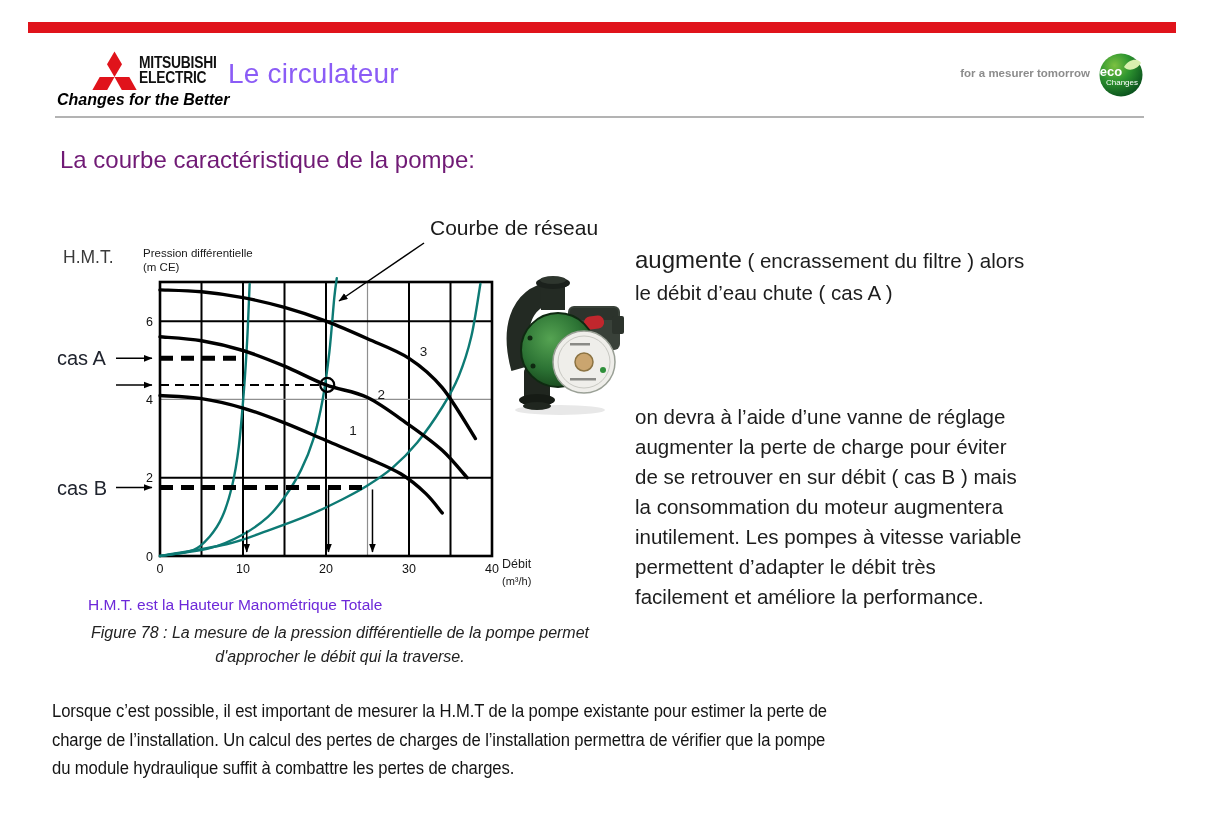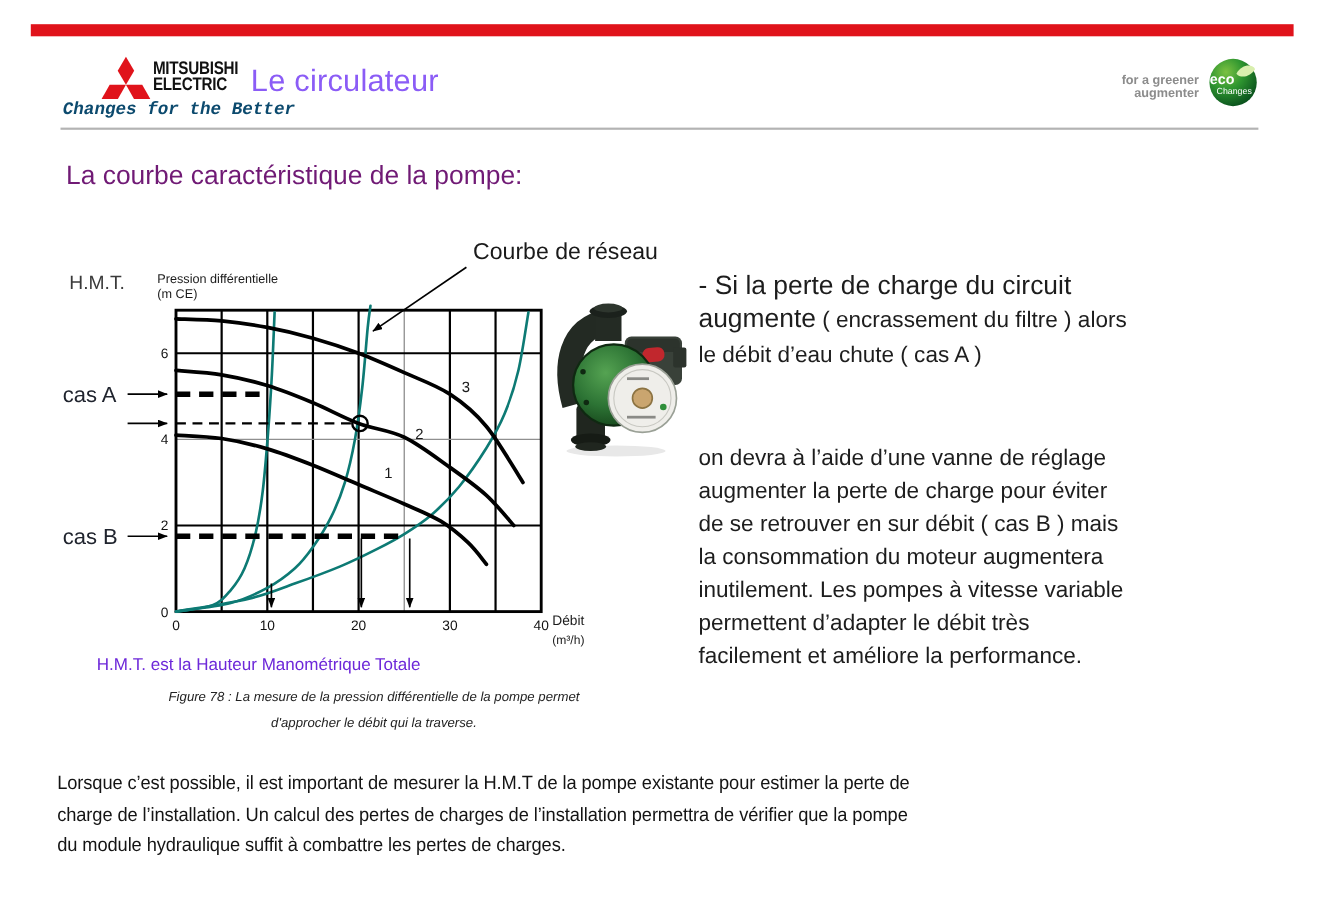--- a/index.html
+++ b/index.html
@@ -4,35 +4,35 @@
 <style>
   html,body{margin:0;padding:0;background:#fff;}
   body{width:1217px;height:828px;position:relative;overflow:hidden;
        font-family:"Liberation Sans",sans-serif;color:#1d1d1d;}
   .abs{position:absolute;}
   
   #redbar{left:28px;top:22px;width:1148px;height:11px;background:#e0131b;}
   #hrule{left:55px;top:116px;width:1089px;height:2px;background:#b3b3b3;}
   #brand-text{left:139px;top:55px;font-weight:bold;font-size:16.5px;line-height:14.5px;
               letter-spacing:-.3px;color:#111;transform:scaleX(.84);transform-origin:left top;}
-  #brand-tagline{left:57px;top:91px;font-family:Liberation Mono, monospace;font-style:italic;
-                 font-weight:bold;font-size:16px;color:#0c4a6e;}
+  #brand-tagline{left:57px;top:91px;font-family:Liberation Sans, sans-serif;font-style:italic;
+                 font-weight:bold;font-size:16px;color:#000000;}
   #page-title{left:228px;top:58px;font-size:28px;color:#8b5cf6;letter-spacing:.2px;}
   #eco-slogan{left:960px;top:67px;width:130px;text-align:right;font-size:11.5px;
               font-weight:bold;color:#8c8c8c;}
   
   #lead-heading{left:60px;top:146px;font-size:24px;color:#701a75;}
   #right-col-1{left:635px;top:245px;width:570px;line-height:30px;}
   #right-col-2{left:635px;top:402px;width:570px;line-height:30px;}
   .big{font-size:24px;} .small{font-size:20.5px;}
   .blockline{display:block;}
   .prelines{white-space:pre-line;}
   #caption-hmt{left:88px;top:596px;font-size:15.5px;color:#6d28d9;}
   #caption-figure{left:70px;top:621px;width:540px;text-align:center;font-style:italic;
-                  font-size:12px;line-height:24px;color:#222;}
+                  font-size:16px;line-height:24px;color:#222;}
   #bottom-par{left:52px;top:697px;width:1250px;font-size:17.5px;line-height:28.5px;
               letter-spacing:-.1px;transform:scaleX(.95);transform-origin:left top;color:#141414;}
   
   #chart-wrap{left:40px;top:205px;width:600px;height:460px;pointer-events:none;}
   #pump-wrap{left:500px;top:270px;width:130px;height:150px;}
   #eco-badge{left:1098px;top:52px;width:46px;height:46px;}
   #m-logo{left:92px;top:50px;width:45px;height:41px;}
   svg text{font-family:"Liberation Sans",sans-serif;}
 </style>
 </head>
@@ -46,21 +46,21 @@
   <polygon points="50,60 16.4,59.8 -0.2,89 33.4,89.2" fill="#e0131b"></polygon>
 </svg>
 <div id="brand-text" class="abs">
   <div>MITSUBISHI</div>
   <div>ELECTRIC</div>
 </div>
 <div id="brand-tagline" class="abs">Changes for the Better</div>
 
 <div id="page-title" class="abs">Le circulateur</div>
 
-<div id="eco-slogan" class="abs">for a greener augmenter</div>
+<div id="eco-slogan" class="abs">for a mesurer tomorrow</div>
 <svg id="eco-badge" class="abs" viewBox="0 0 46 46">
   <defs>
     <radialGradient id="ecog" cx="35%" cy="28%" r="80%">
       <stop offset="0" stop-color="#7cc141"></stop>
         <stop offset="0.45" stop-color="#2f9630"></stop>
       <stop offset="1" stop-color="#064a1b"></stop>
     </radialGradient>
   </defs>
   <circle cx="23" cy="23" r="21.5" fill="url(#ecog)"></circle>
   <path d="M26,15 C31,6 41,6 43,11 C38,19 29,19 26,15 Z" fill="#d9efae"></path>
@@ -157,21 +157,20 @@
   <rect x="70" y="73" width="20" height="2.5" fill="#8a8a86"></rect>
   <rect x="70" y="108" width="26" height="2.5" fill="#8a8a86"></rect>
   <circle cx="103" cy="100" r="3" fill="#2f8f3a"></circle>
 </svg>
 
 <div id="caption-hmt" class="abs">H.M.T. est la Hauteur Manométrique Totale</div>
 <div id="caption-figure" class="abs prelines">Figure 78 : La mesure de la pression différentielle de la pompe permet
 d'approcher le débit qui la traverse.</div>
 
 <div id="right-col-1" class="abs">
-  <span class="blockline big">- Si la perte de charge du circuit</span>
   <span class="blockline"><span class="big">augmente</span><span class="small"> ( encrassement du filtre ) alors</span></span>
   <span class="blockline small">le débit d’eau chute ( cas A )</span>
 </div>
 <div id="right-col-2" class="abs">
   <span class="blockline small prelines">on devra à l’aide d’une vanne de réglage
 augmenter la perte de charge pour éviter
 de se retrouver en sur débit ( cas B ) mais
 la consommation du moteur augmentera
 inutilement. Les pompes à vitesse variable
 permettent d’adapter le débit très

